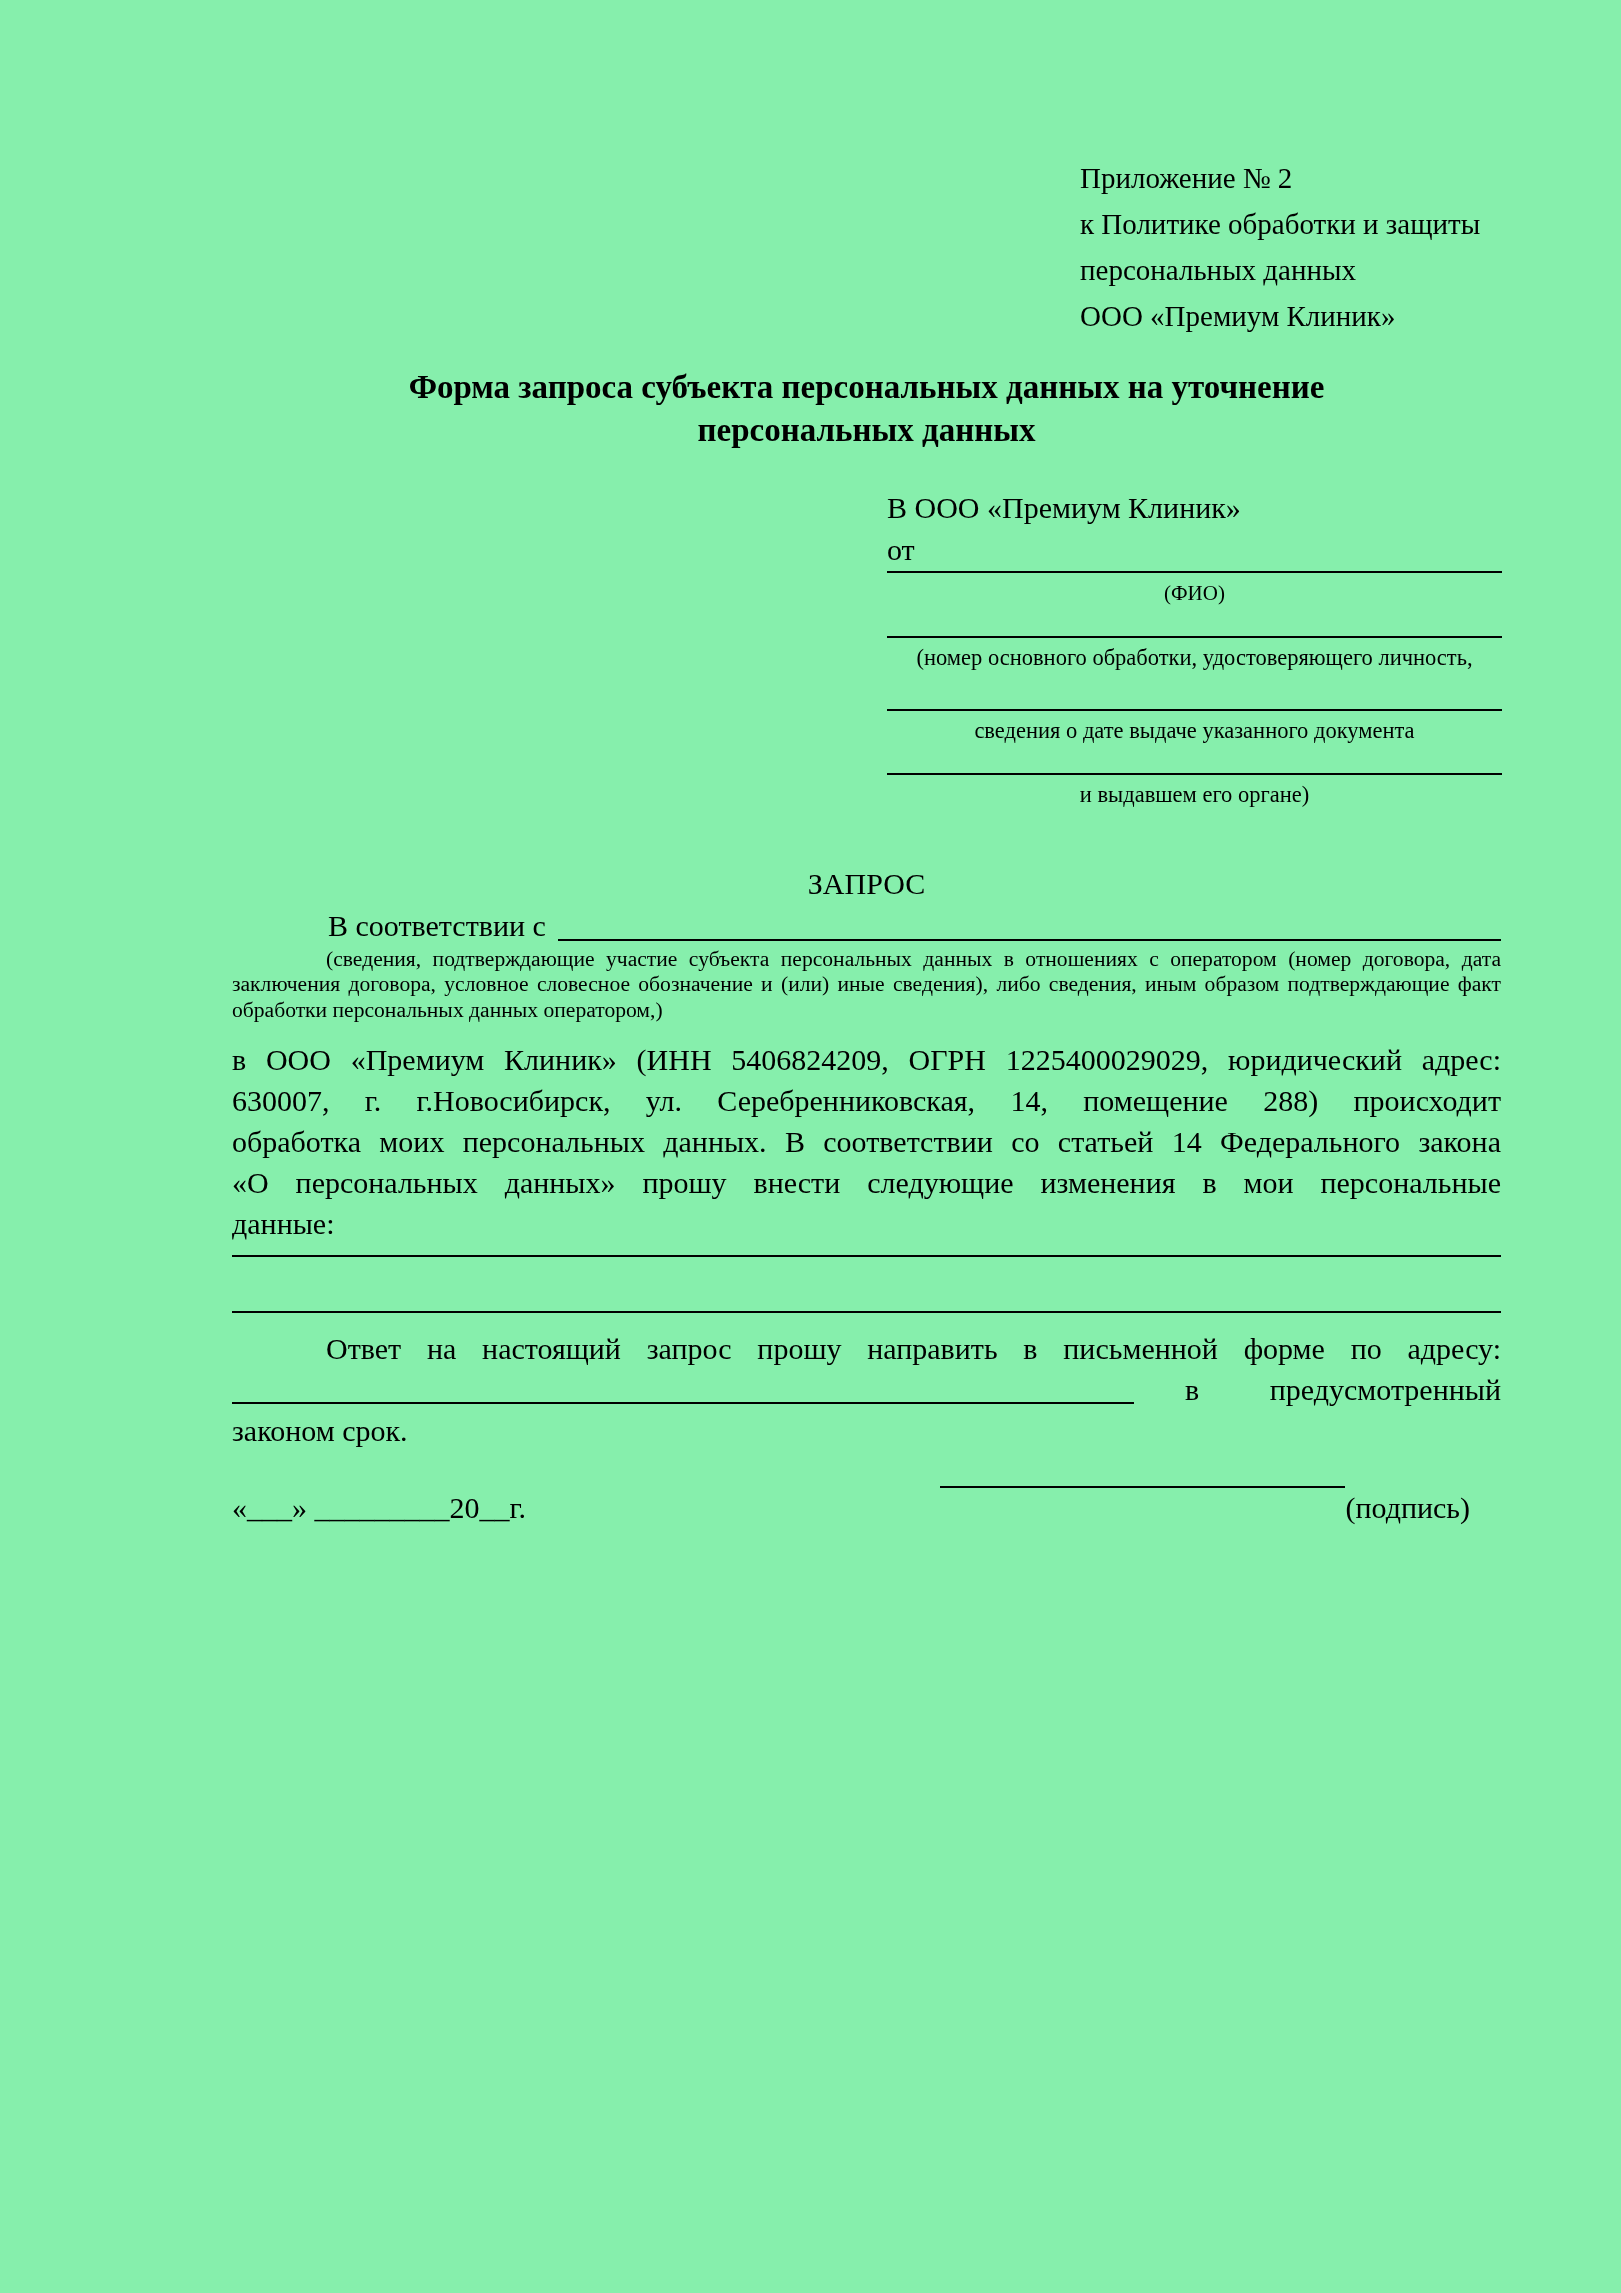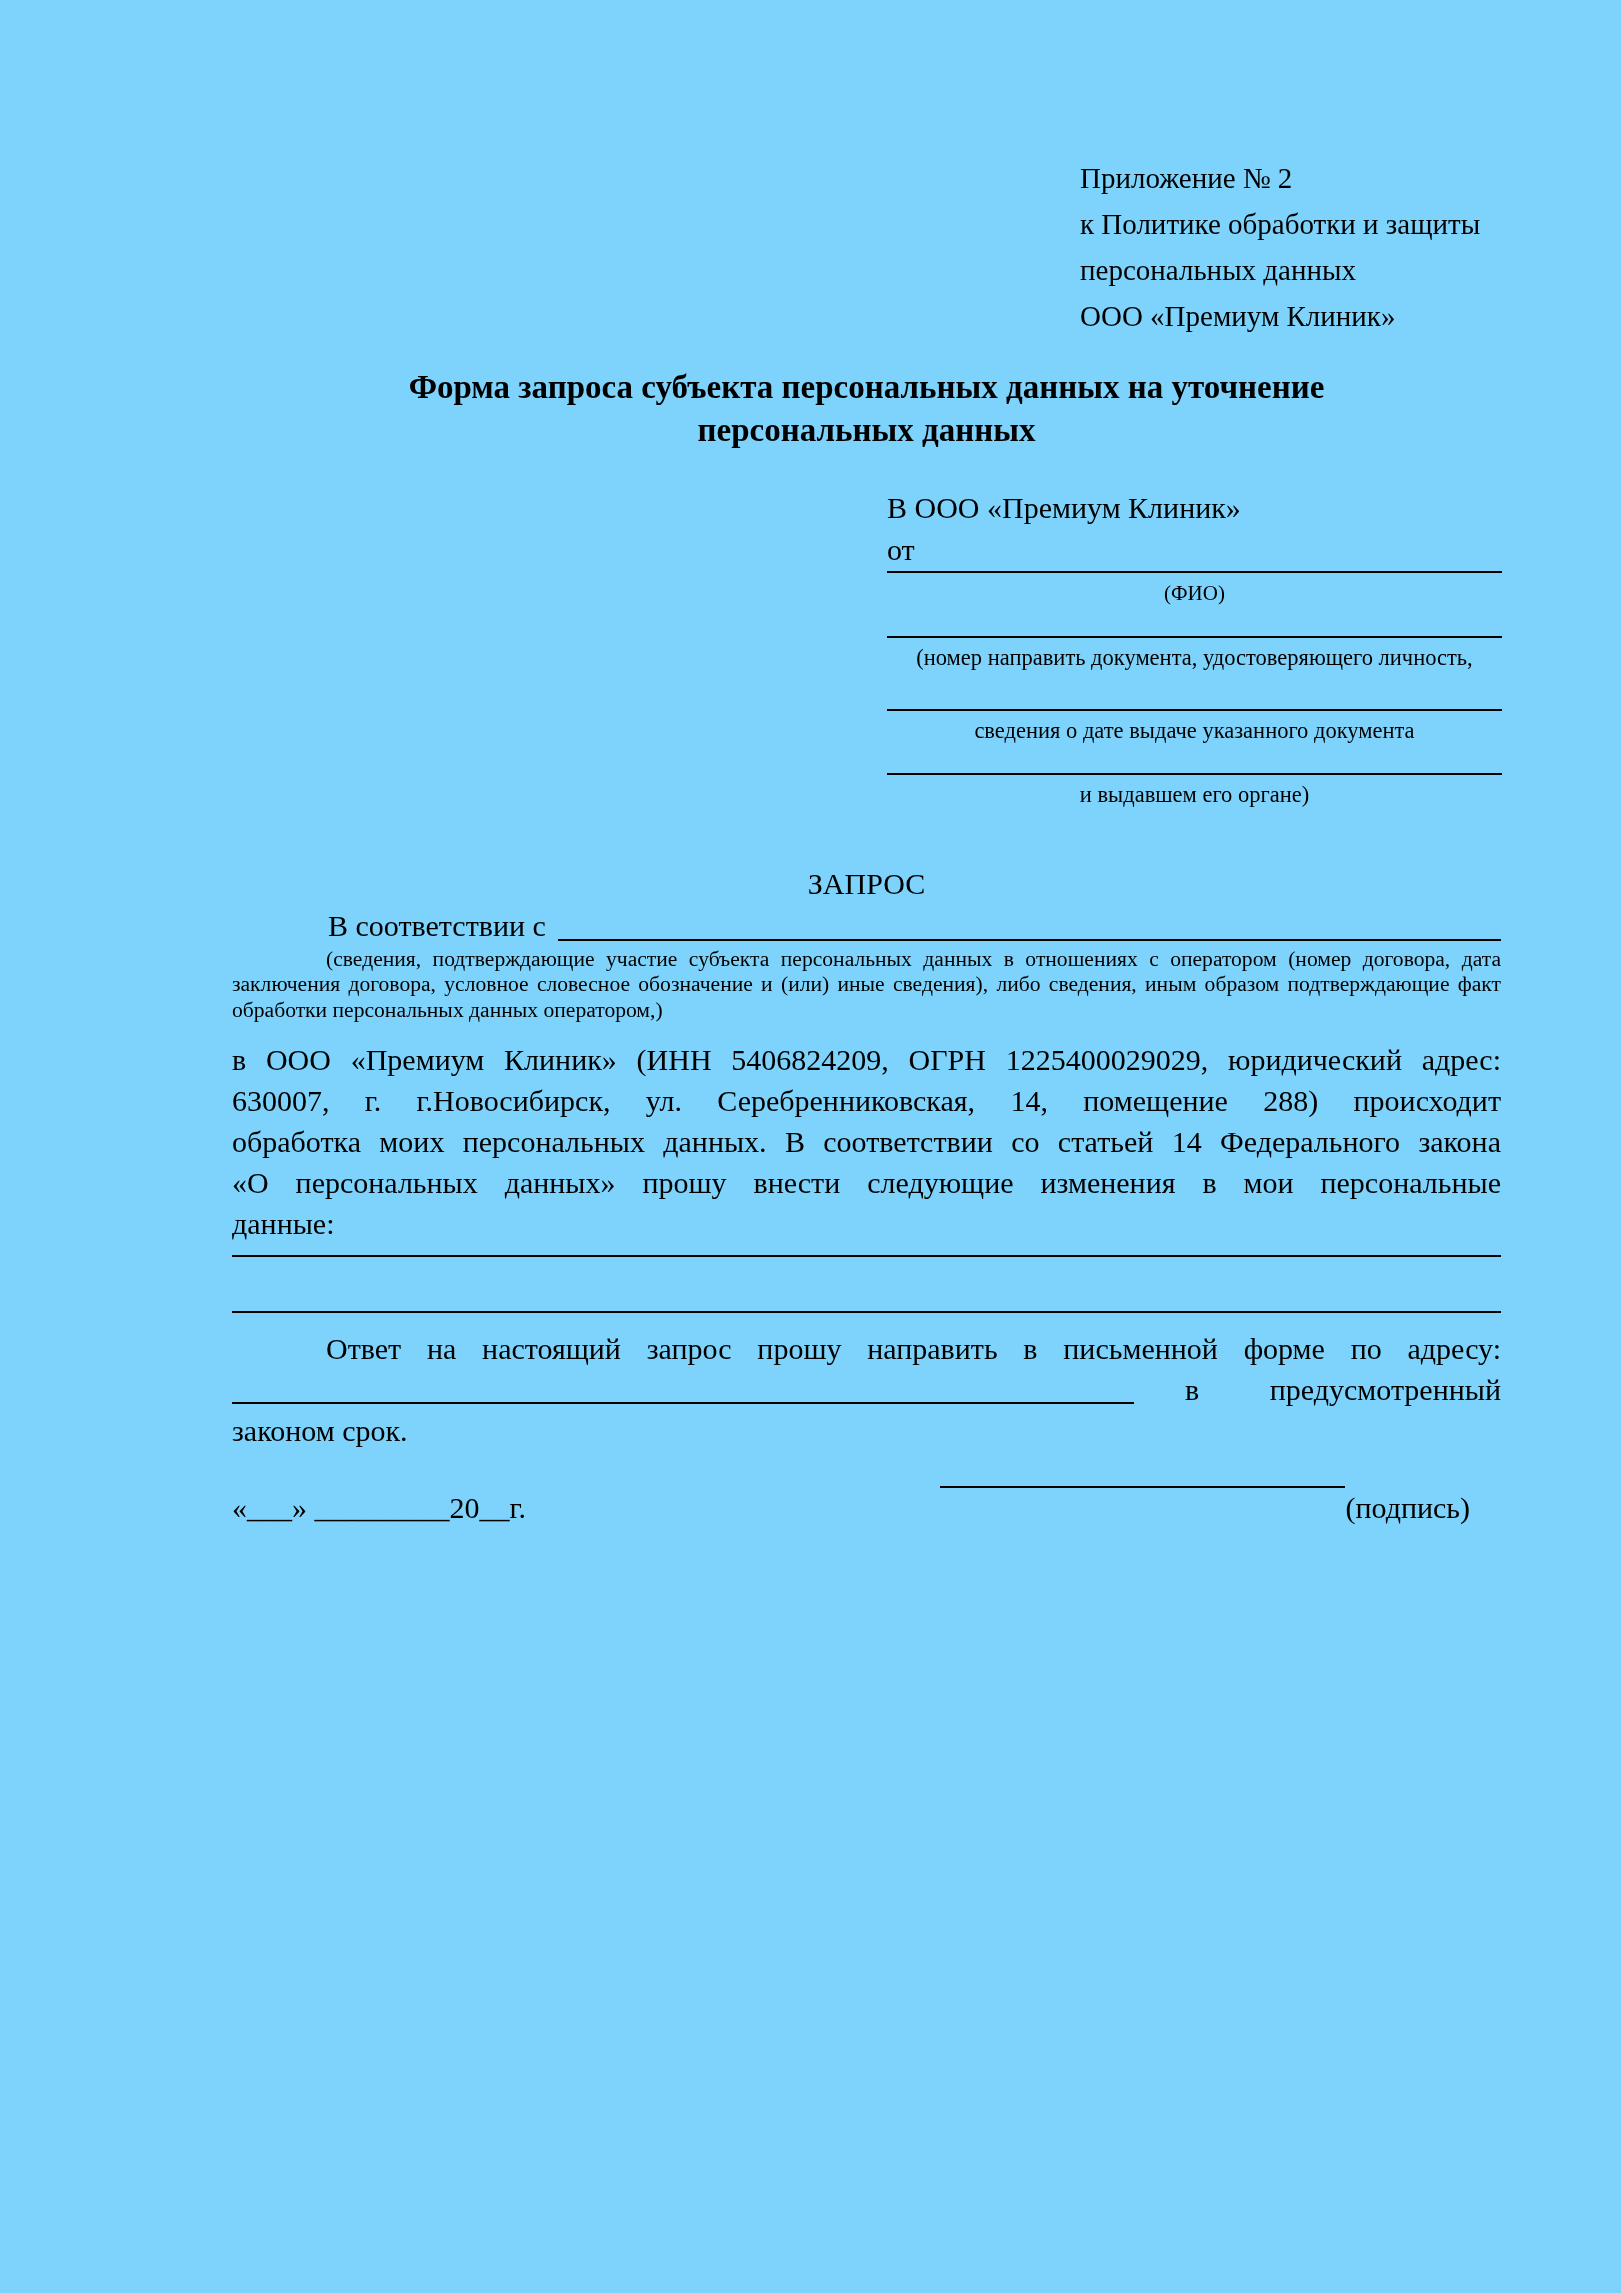--- a/index.html
+++ b/index.html
@@ -4,21 +4,21 @@
 <style>
   html, body {
     margin: 0;
     padding: 0;
     background: #ffffff;
   }
   .page {
     position: relative;
     width: 1621px;
     height: 2294px;
-    background: #7dd3fc;
+    background: #86efac;
     color: #000000;
     font-family: "Liberation Serif", "DejaVu Serif", serif;
     font-size: 30px;
     box-sizing: border-box;
     padding: 155px 120px 0 232px;
     overflow: hidden;
   }
 
   
   .appendix {
@@ -178,21 +178,21 @@
   <div class="doc-title">Форма запроса субъекта персональных данных на уточнение персональных данных</div>
 
   <div class="addr">
     <div class="to-line">В ООО «Премиум Клиник»</div>
     <div class="from-line">от</div>
 
     <div class="field-line fl-1"></div>
     <div class="field-caption fio">(ФИО)</div>
 
     <div class="field-line fl-2"></div>
-    <div class="field-caption">(номер направить документа, удостоверяющего личность,</div>
+    <div class="field-caption">(номер основного обработки, удостоверяющего личность,</div>
 
     <div class="field-line fl-3"></div>
     <div class="field-caption">сведения о дате выдаче указанного документа</div>
 
     <div class="field-line fl-4"></div>
     <div class="field-caption">и выдавшем его органе)</div>
   </div>
 
   <div class="zapros">ЗАПРОС</div>
 

